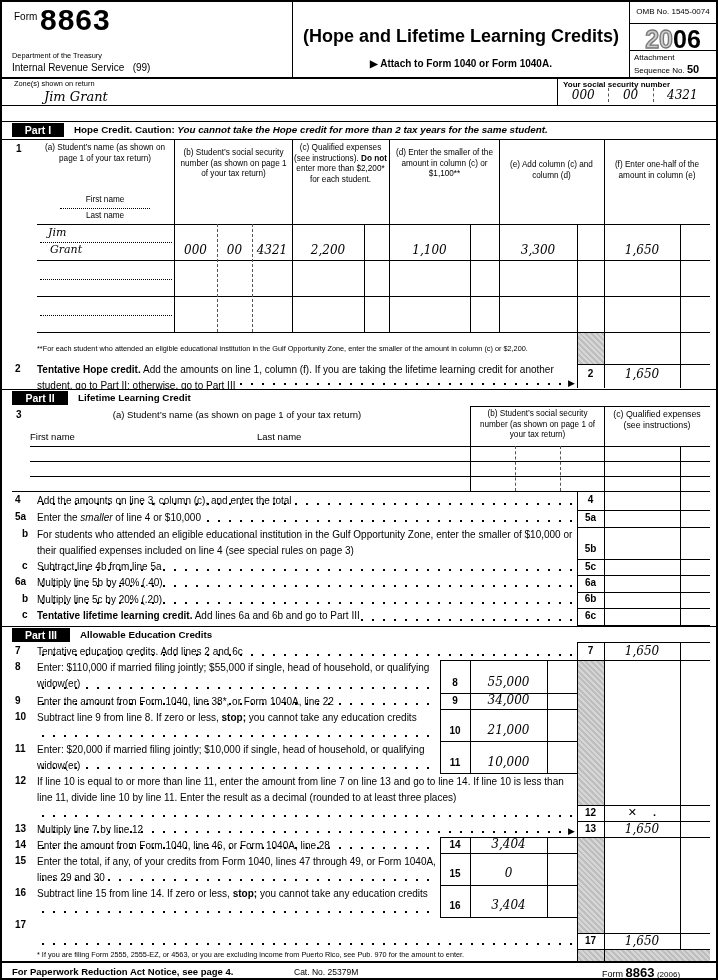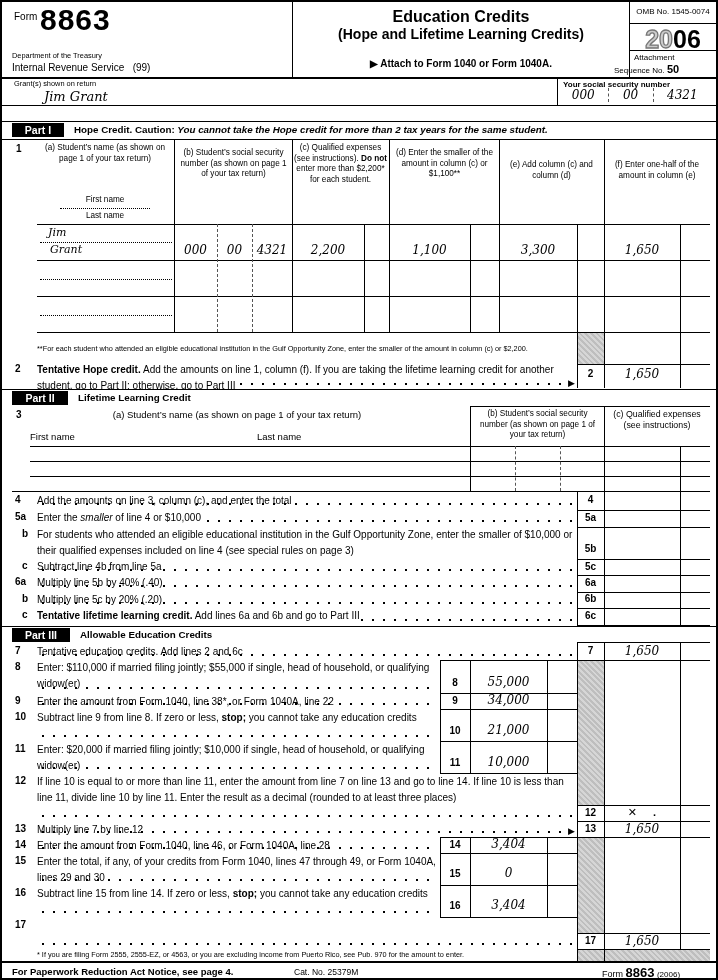--- a/index.html
+++ b/index.html
@@ -41,33 +41,32 @@
 
   <div class="vl" style="left:290px;top:0;height:75px"></div>
   <div class="vl" style="left:627px;top:0;height:75px"></div>
   <div class="hl" style="left:0;top:75px;width:714px;height:2px"></div>
 
   <span class="t" style="left:12px;top:9px;font-size:10px">Form</span>
   <span class="t b" style="left:38px;top:0px;font-size:30px;letter-spacing:1px">8863</span>
   <span class="t" style="left:10px;top:50px;font-size:7.4px">Department of the Treasury</span>
   <span class="t" style="left:10px;top:60px;font-size:10px"><span>Internal Revenue Service</span>&nbsp;&nbsp;&nbsp;<span>(99)</span></span>
 
-  <div class="t c b" style="left:295px;top:6px;width:328px;font-size:16px">Education Credits</div>
-  <div class="t c b" style="left:295px;top:24px;width:328px;font-size:14px">(Hope and Lifetime Learning Credits)</div>
+  <div class="t c b" style="left:295px;top:24px;width:328px;font-size:18px">(Hope and Lifetime Learning Credits)</div>
   <div class="t c b" style="left:295px;top:56px;width:328px;font-size:10px">▶ Attach to Form 1040 or Form 1040A.</div>
 
   <div class="t c" style="left:628px;top:5px;width:86px;font-size:8px">OMB No. 1545-0074</div>
   <div class="hl" style="left:627px;top:21px;width:89px"></div>
   <div class="t c" style="left:627px;top:23px;width:88px;font-size:25px;font-weight:bold"><span class="yr-outline">20</span><span>06</span></div>
   <div class="hl" style="left:627px;top:48px;width:89px"></div>
   <span class="t" style="left:632px;top:51px;font-size:8px">Attachment</span>
-  <span class="t" style="left:612px;top:61px;font-size:8px"><span>Sequence No.</span> <span class="b" style="font-size:11px">50</span></span>
+  <span class="t" style="left:632px;top:61px;font-size:8px"><span>Sequence No.</span> <span class="b" style="font-size:11px">50</span></span>
 
   <div class="vl" style="left:555px;top:75px;height:28px"></div>
-  <span class="t" style="left:12px;top:78px;font-size:7.4px">Grant(s) shown on return</span>
+  <span class="t" style="left:12px;top:78px;font-size:7.4px">Zone(s) shown on return</span>
   <span class="t hw" style="left:42px;top:87px;font-size:13px">Jim Grant</span>
   <span class="t b" style="left:561px;top:78px;font-size:8px">Your social security number</span>
   <div class="t" style="left:557px;top:86px;width:152px;display:flex">
     <span class="hw c" style="flex:1.1">000</span>
     <span class="hw c" style="flex:1;border-left:1px dashed #555">00</span>
     <span class="hw c" style="flex:1.3;border-left:1px dashed #555">4321</span>
   </div>
   <div class="hl" style="left:0;top:103px;width:714px"></div>
 
   <div class="hl" style="left:0;top:119px;width:714px"></div>

